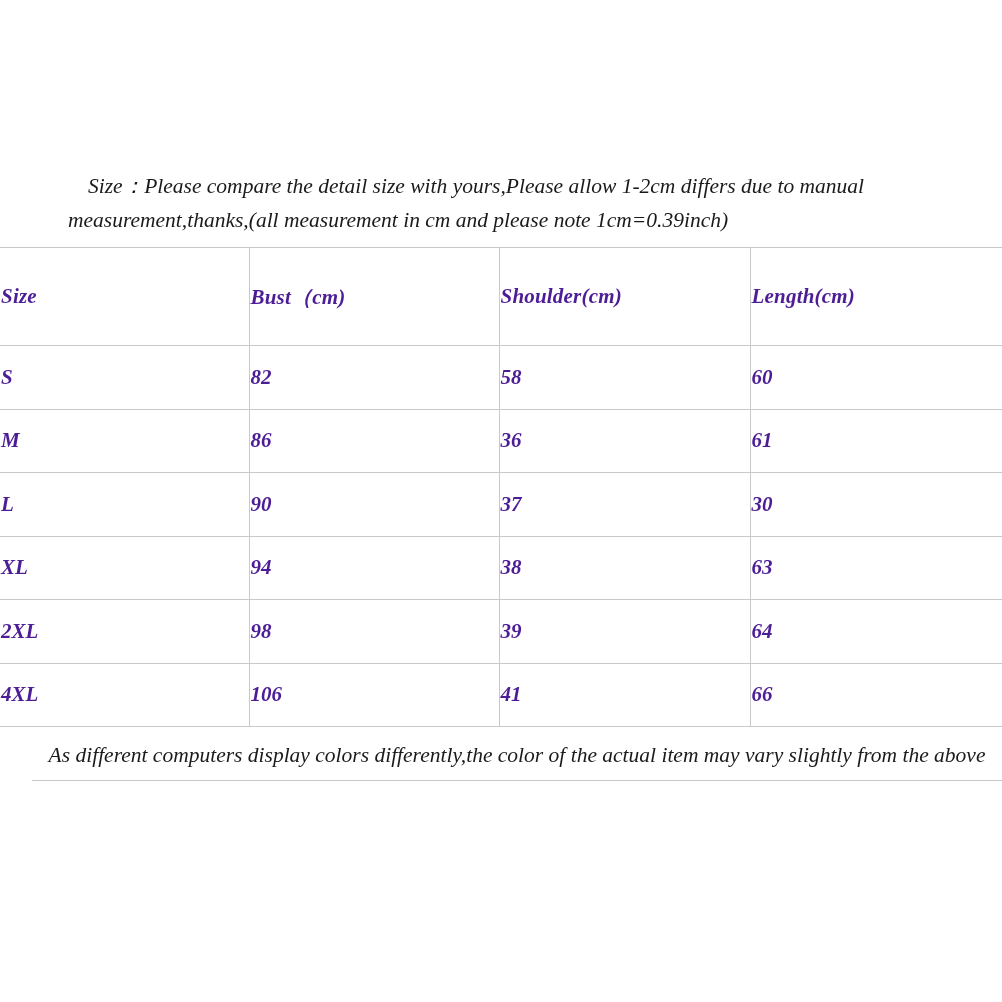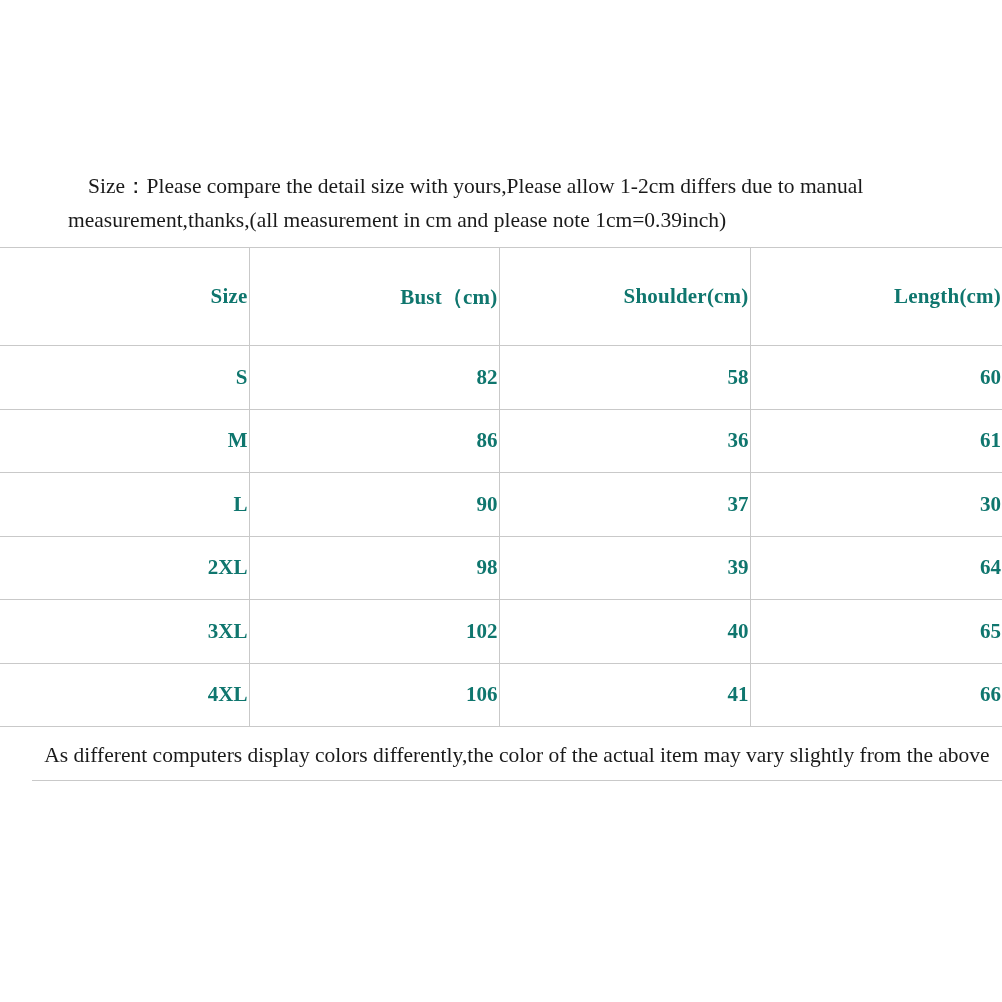--- a/index.html
+++ b/index.html
@@ -12,20 +12,21 @@
     background: #ffffff;
     font-family: "Liberation Serif", serif;
     color: #1a1a1a;
     overflow: hidden;
   }
   .page {
     position: relative;
     width: 1002px;
     height: 1002px;
     box-sizing: border-box;
+    font-style: italic;
   }
   .sheet {
     position: absolute;
     left: 0;
     top: 155px;
     width: 1002px;
   }
   .note-top {
     padding: 14px 0 10px 0;
     font-size: 21.5px;
@@ -43,24 +44,24 @@
   table.size-table {
     border-collapse: collapse;
     width: 1002px;
     table-layout: fixed;
   }
   table.size-table td,
   table.size-table th {
     border: 1px solid #c9c9c9;
     border-left: none;
     border-right: none;
-    text-align: right;
+    text-align: left;
     font-weight: bold;
     font-size: 21px;
-    color: #0f766e;
+    color: #4c1d95;
   }
   table.size-table thead th {
     height: 95px;
     font-size: 21px;
     letter-spacing: 0.2px;
   }
   table.size-table tbody td {
     height: 60.5px;
     font-size: 21px;
   }
@@ -125,30 +126,30 @@
           <td class="cell-sep">36</td>
           <td class="cell-sep">61</td>
         </tr>
         <tr>
           <td>L</td>
           <td class="cell-sep">90</td>
           <td class="cell-sep">37</td>
           <td class="cell-sep">30</td>
         </tr>
         <tr>
+          <td>XL</td>
+          <td class="cell-sep">94</td>
+          <td class="cell-sep">38</td>
+          <td class="cell-sep">63</td>
+        </tr>
+        <tr>
           <td>2XL</td>
           <td class="cell-sep">98</td>
           <td class="cell-sep">39</td>
           <td class="cell-sep">64</td>
-        </tr>
-        <tr>
-          <td>3XL</td>
-          <td class="cell-sep">102</td>
-          <td class="cell-sep">40</td>
-          <td class="cell-sep">65</td>
         </tr>
         <tr>
           <td>4XL</td>
           <td class="cell-sep">106</td>
           <td class="cell-sep">41</td>
           <td class="cell-sep">66</td>
         </tr>
       </tbody>
     </table>
 

